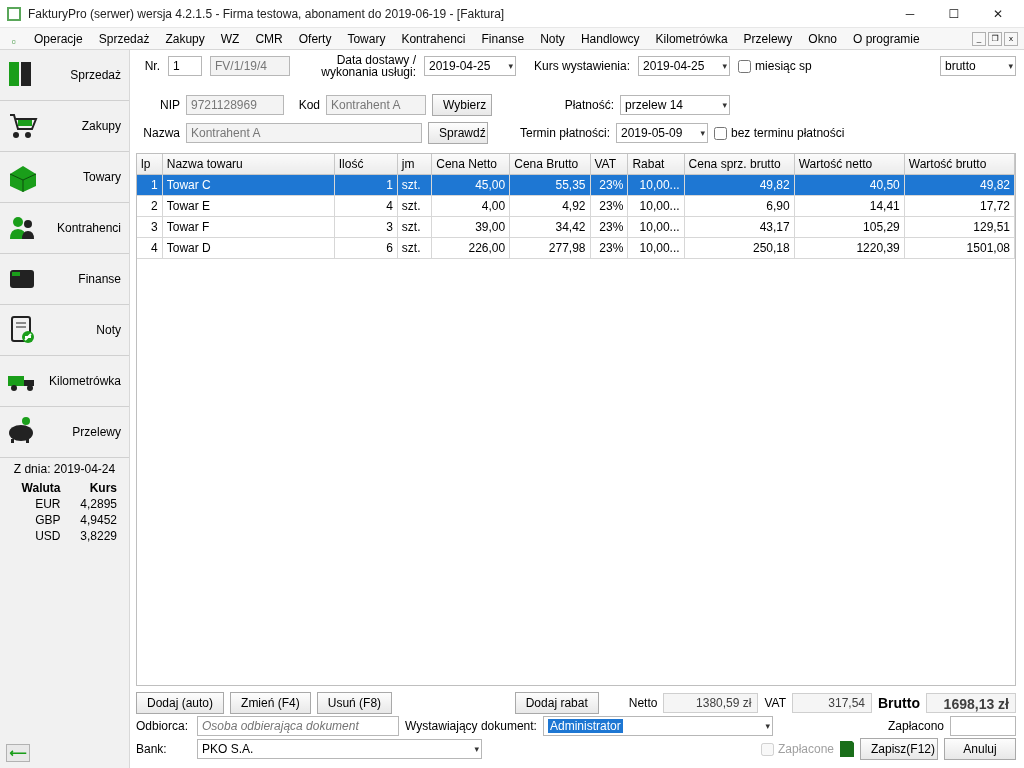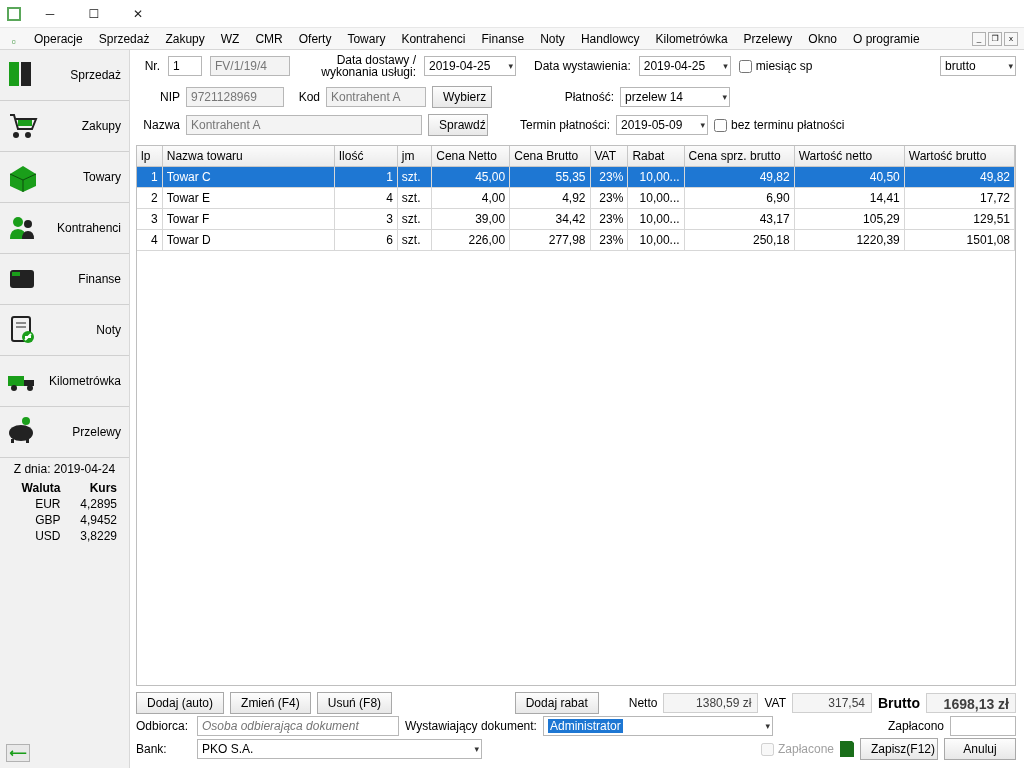--- a/index.html
+++ b/index.html
@@ -64,20 +64,21 @@
 </head>
 <body>
 
 <div class="titlebar">
   <span class="icon">
     <svg viewBox="0 0 16 16">
         <rect x="1" y="1" width="14" height="14" fill="#5aa75a"></rect>
         <rect x="3" y="3" width="10" height="10" fill="#fff"></rect>
       </svg>
   </span>
+  <span class="titlebar-text">FakturyPro (serwer) wersja 4.2.1.5 - Firma testowa, abonament do 2019-06-19 - [Faktura]</span>
   <div class="winbtn">─</div>
   <div class="winbtn">☐</div>
   <div class="winbtn">✕</div>
 </div>
 
 <div class="menubar">
   <span class="micon"><svg viewBox="0 0 16 16">
         <rect x="1" y="2" width="12" height="12" fill="#4a9a4a"></rect>
         <rect x="3" y="4" width="8" height="8" fill="#fff"></rect>
       </svg></span>
@@ -221,37 +222,37 @@
 
     <div class="toprow">
       <span class="lbl" style="width:24px">Nr.</span>
       <input type="text" style="width: 34px;" value="1">
       <input type="text" readonly="" style="width: 80px;" value="FV/1/19/4">
       <span class="lbl" style="width:118px; line-height:12px; text-align:right">Data dostawy / wykonania usługi:</span>
       <div class="date-combo">
           <span>2019-04-25</span>
           <span class="chev">▾</span>
         </div>
-      <span class="lbl" style="margin-left:10px">Data wystawienia:</span>
+      <span class="lbl" style="margin-left:10px">Kurs wystawienia:</span>
       <div class="date-combo">
           <span>2019-04-25</span>
           <span class="chev">▾</span>
         </div>
       <label class="chk">
           <input type="checkbox" style="">
           <span>miesiąc sp</span>
         </label>
       <div style="flex:1"></div>
       <div class="date-combo" style="min-width:76px">
           <span>brutto</span>
           <span class="chev">▾</span>
         </div>
     </div>
 
-    <div class="form-row" style="margin-top:8px">
+    <div class="form-row" style="margin-top:16px">
       <span class="lbl" style="width:44px">NIP</span>
       <input type="text" readonly="" style="width: 98px;" value="9721128969">
       <span class="lbl" style="width:30px">Kod</span>
       <input type="text" readonly="" style="width: 100px;" value="Kontrahent A">
       <button class="btn" style="width:60px">Wybierz</button>
       <span class="lbl" style="margin-left:54px; width:62px">Płatność:</span>
       <div class="date-combo" style="min-width:110px">
           <span>przelew 14</span>
           <span class="chev">▾</span>
         </div>

